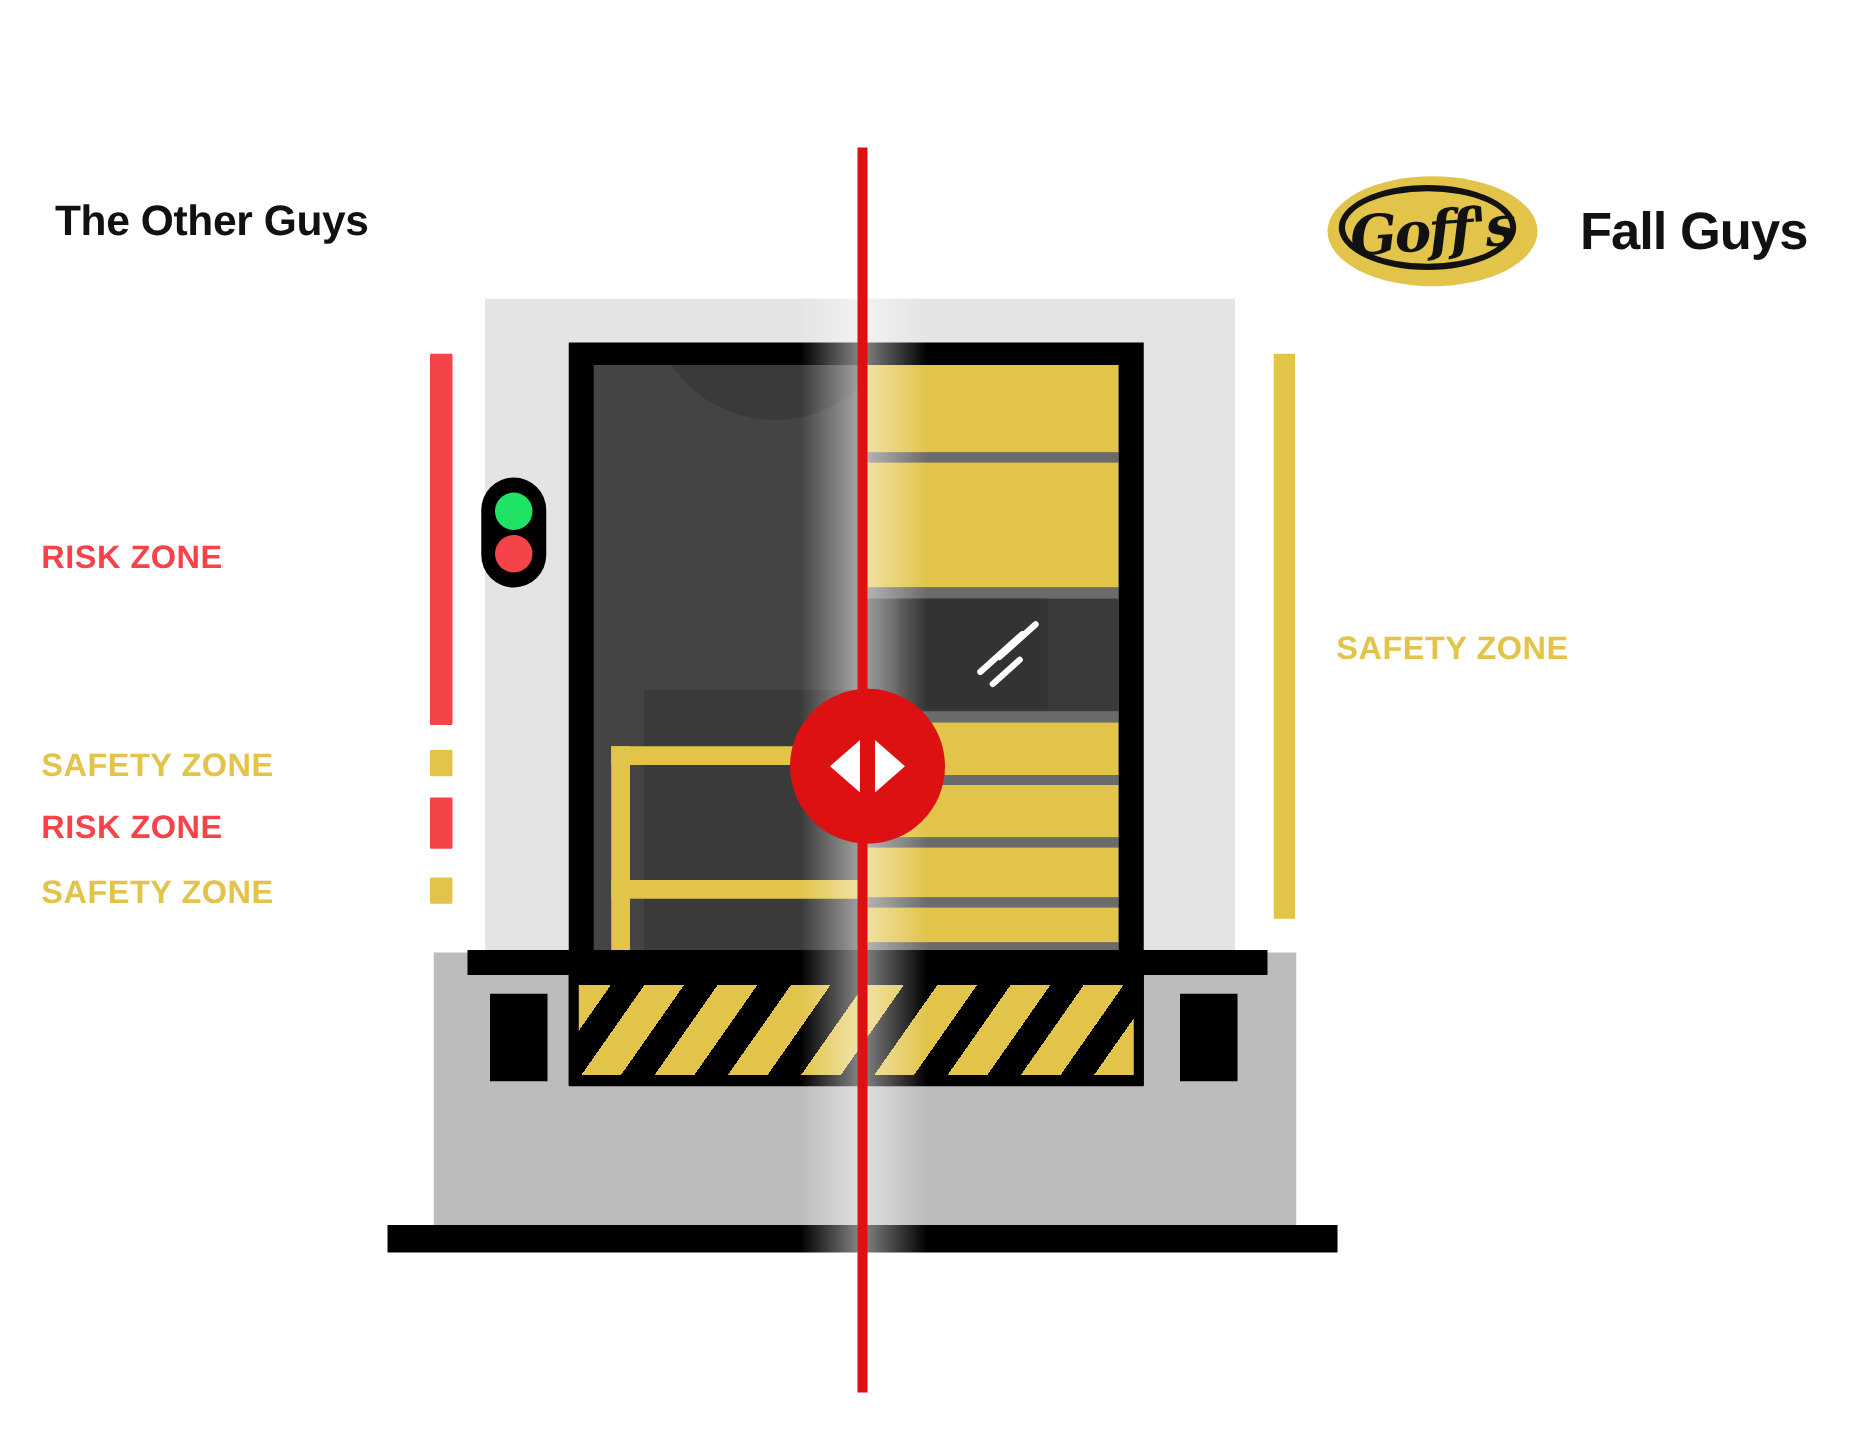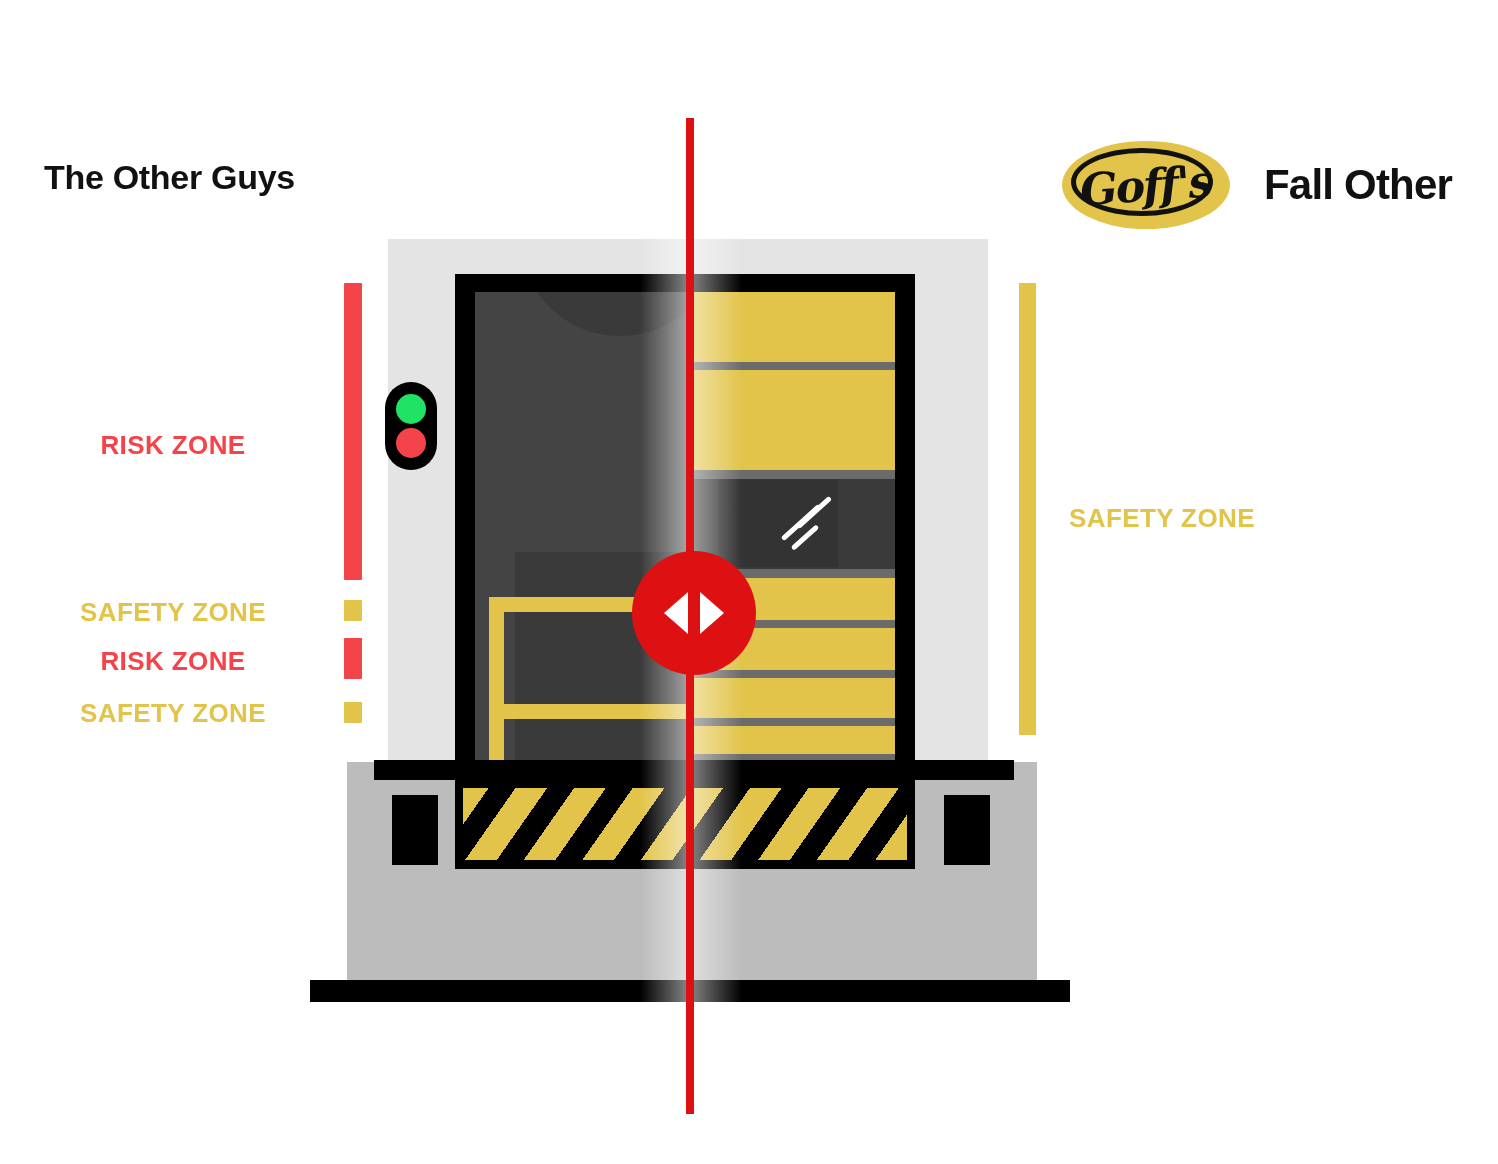--- a/index.html
+++ b/index.html
@@ -68,21 +68,21 @@
     font-size: 42px;
     font-weight: bold;
     color: #111111;
     letter-spacing: -0.8px;
     white-space: nowrap;
   }
 
   
   .legend-label {
     position: absolute;
-    text-align: center;
+    text-align: left;
     font-size: 26px;
     font-weight: bold;
     letter-spacing: 0.4px;
     white-space: nowrap;
     width: 280px;
     left: 33px;
   }
   .legend-risk { color: #F4444A; }
   .legend-safety { color: #E2C44A; }
 
@@ -426,21 +426,21 @@
 
 </div>
 
 <div id="other-guys-title">The Other Guys</div>
 
 <div id="brand-block">
   <div id="goffs-logo-ellipse">
     <div class="ring"></div>
     <span id="goffs-logo-text">Goff's</span>
   </div>
-  <div id="fall-guard-title">Fall Other</div>
+  <div id="fall-guard-title">Fall Guys</div>
 </div>
 
 <div class="legend-label legend-risk" id="legend-label-risk-top">RISK ZONE</div>
 <div class="legend-bar" id="legend-bar-risk-top"></div>
 
 <div class="legend-label legend-safety" id="legend-label-safety-mid">SAFETY ZONE</div>
 <div class="legend-bar" id="legend-bar-safety-mid"></div>
 
 <div class="legend-label legend-risk" id="legend-label-risk-mid">RISK ZONE</div>
 <div class="legend-bar" id="legend-bar-risk-mid"></div>

